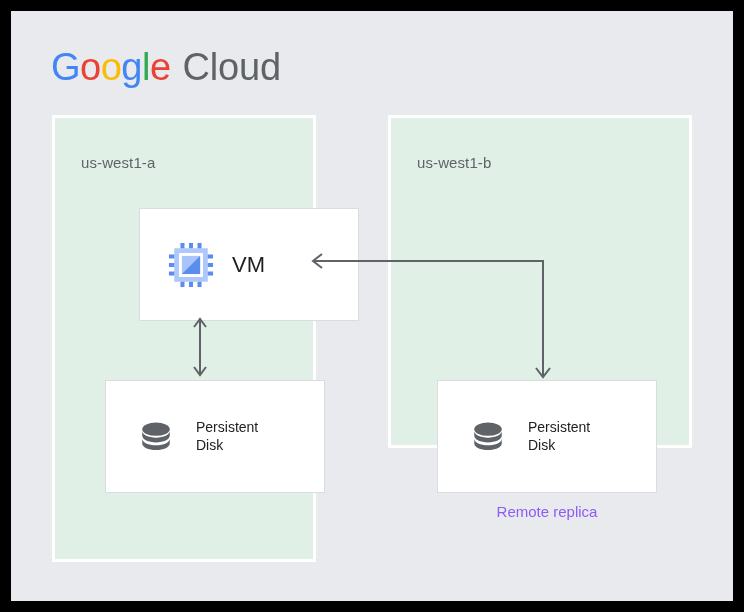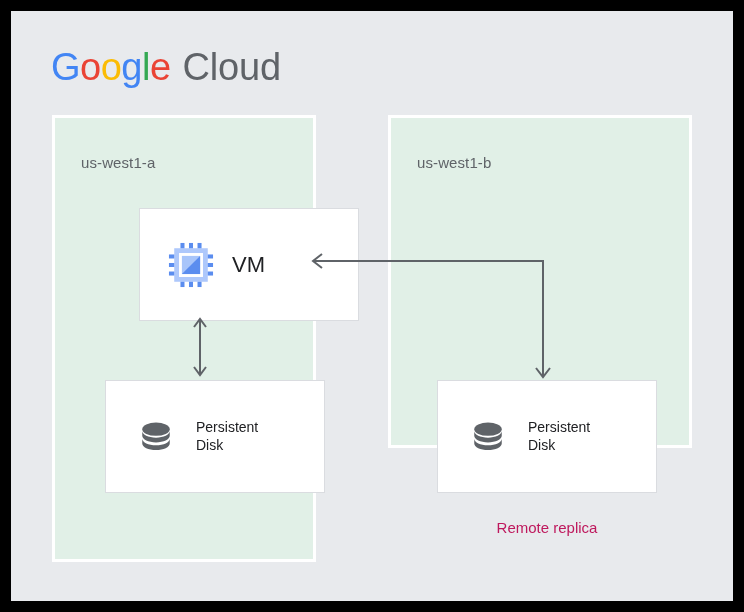--- a/index.html
+++ b/index.html
@@ -101,22 +101,21 @@
   }
   #vm-card .card-label { font-size: 22px; }
 
   .caption {
     position: absolute;
     left: 46px;
     top: 385px;
     width: 220px;
     text-align: center;
     font-size: 15px;
-    color: #be185d;
-    margin-top: 16px;
+    color: #8b5cf6;
   }
 
   
   .icon { flex: 0 0 auto; display: block; }
 
   
   .connector {
     position: absolute;
     left: 0;
     top: 0;

